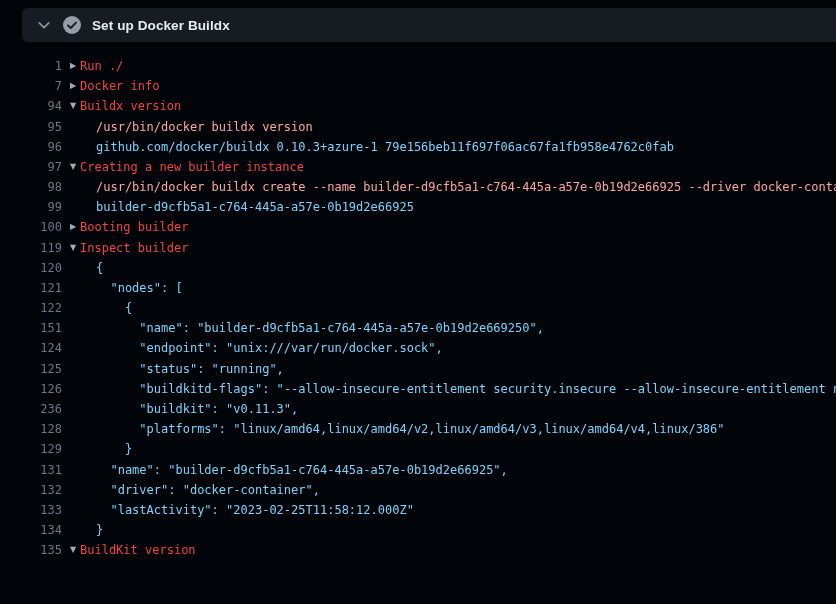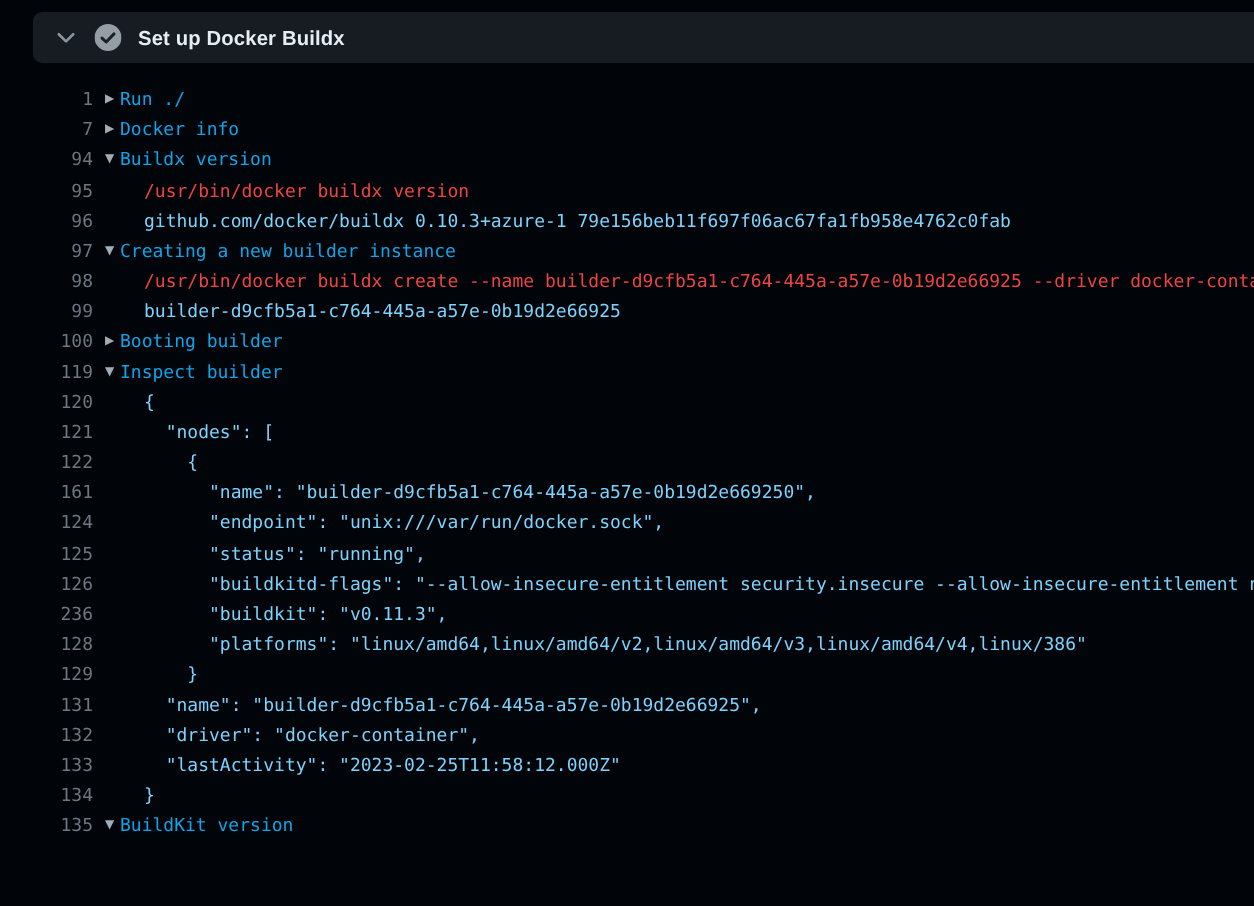--- a/index.html
+++ b/index.html
@@ -61,22 +61,22 @@
   .content { margin-left: 8px; display: flex; align-items: center; overflow: hidden; }
   .marker {
     flex: none;
     width: 10px;
     font-size: 8px;
     color: #a2acb6;
     font-family: "DejaVu Sans", sans-serif;
     line-height: 1;
   }
   .txt { white-space: pre; }
-  .row.group .txt { color: #0ea5e9; }
-  .row.cmd .txt { color: #ef4444; }
+  .row.group .txt { color: #ef4444; }
+  .row.cmd .txt { color: #fca5a5; }
   .row.out .txt { color: #7dd3fc; }
   .row.cmd .content, .row.out .content { margin-left: 34px; }
 </style>
 </head>
 <body>
 
 <div class="screen">
 
   <div class="step-header">
     <span class="chevron">
@@ -100,21 +100,21 @@
       <div class="row cmd"><span class="gutter">95</span><span class="content"><span class="txt">/usr/bin/docker buildx version</span></span></div>
       <div class="row out"><span class="gutter">96</span><span class="content"><span class="txt">github.com/docker/buildx 0.10.3+azure-1 79e156beb11f697f06ac67fa1fb958e4762c0fab</span></span></div>
       <div class="row group"><span class="gutter">97</span><span class="content"><span class="marker">▼</span><span class="txt">Creating a new builder instance</span></span></div>
       <div class="row cmd"><span class="gutter">98</span><span class="content"><span class="txt">/usr/bin/docker buildx create --name builder-d9cfb5a1-c764-445a-a57e-0b19d2e66925 --driver docker-container</span></span></div>
       <div class="row out"><span class="gutter">99</span><span class="content"><span class="txt">builder-d9cfb5a1-c764-445a-a57e-0b19d2e66925</span></span></div>
       <div class="row group"><span class="gutter">100</span><span class="content"><span class="marker">▶</span><span class="txt">Booting builder</span></span></div>
       <div class="row group"><span class="gutter">119</span><span class="content"><span class="marker">▼</span><span class="txt">Inspect builder</span></span></div>
       <div class="row out"><span class="gutter">120</span><span class="content"><span class="txt">{</span></span></div>
       <div class="row out"><span class="gutter">121</span><span class="content"><span class="txt">  "nodes": [</span></span></div>
       <div class="row out"><span class="gutter">122</span><span class="content"><span class="txt">    {</span></span></div>
-      <div class="row out"><span class="gutter">161</span><span class="content"><span class="txt">      "name": "builder-d9cfb5a1-c764-445a-a57e-0b19d2e669250",</span></span></div>
+      <div class="row out"><span class="gutter">151</span><span class="content"><span class="txt">      "name": "builder-d9cfb5a1-c764-445a-a57e-0b19d2e669250",</span></span></div>
       <div class="row out"><span class="gutter">124</span><span class="content"><span class="txt">      "endpoint": "unix:///var/run/docker.sock",</span></span></div>
       <div class="row out"><span class="gutter">125</span><span class="content"><span class="txt">      "status": "running",</span></span></div>
       <div class="row out"><span class="gutter">126</span><span class="content"><span class="txt">      "buildkitd-flags": "--allow-insecure-entitlement security.insecure --allow-insecure-entitlement network.host",</span></span></div>
       <div class="row out"><span class="gutter">236</span><span class="content"><span class="txt">      "buildkit": "v0.11.3",</span></span></div>
       <div class="row out"><span class="gutter">128</span><span class="content"><span class="txt">      "platforms": "linux/amd64,linux/amd64/v2,linux/amd64/v3,linux/amd64/v4,linux/386"</span></span></div>
       <div class="row out"><span class="gutter">129</span><span class="content"><span class="txt">    }</span></span></div>
       <div class="row out"><span class="gutter">131</span><span class="content"><span class="txt">  "name": "builder-d9cfb5a1-c764-445a-a57e-0b19d2e66925",</span></span></div>
       <div class="row out"><span class="gutter">132</span><span class="content"><span class="txt">  "driver": "docker-container",</span></span></div>
       <div class="row out"><span class="gutter">133</span><span class="content"><span class="txt">  "lastActivity": "2023-02-25T11:58:12.000Z"</span></span></div>
       <div class="row out"><span class="gutter">134</span><span class="content"><span class="txt">}</span></span></div>

